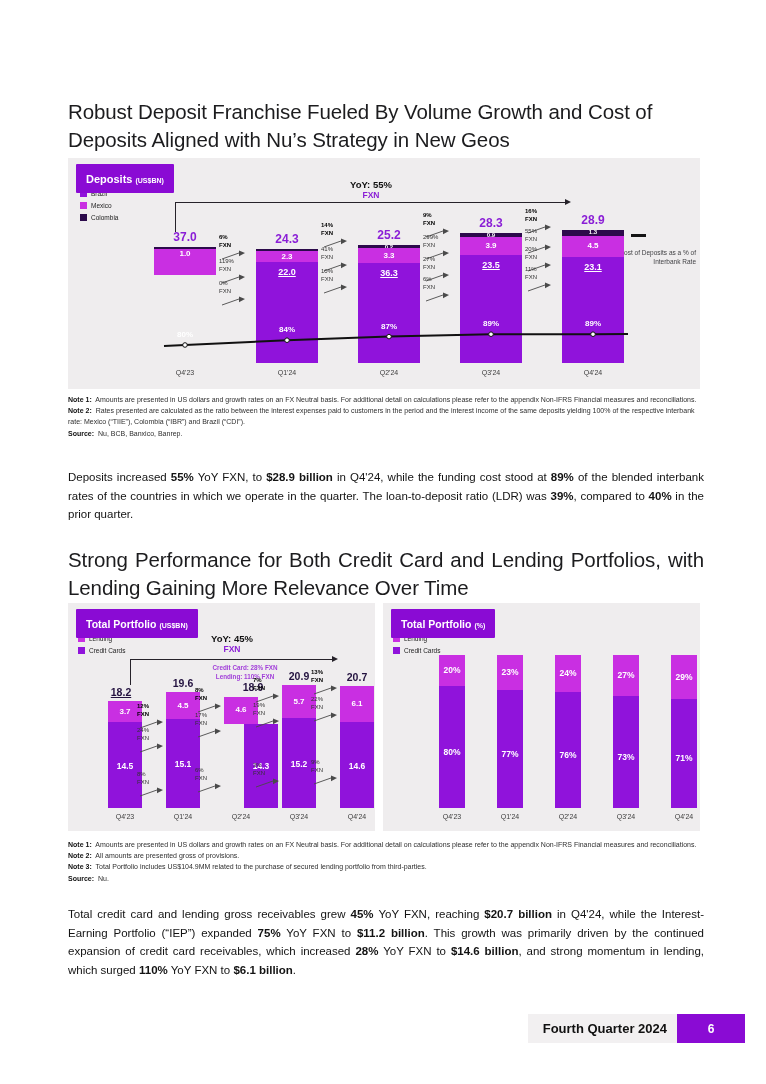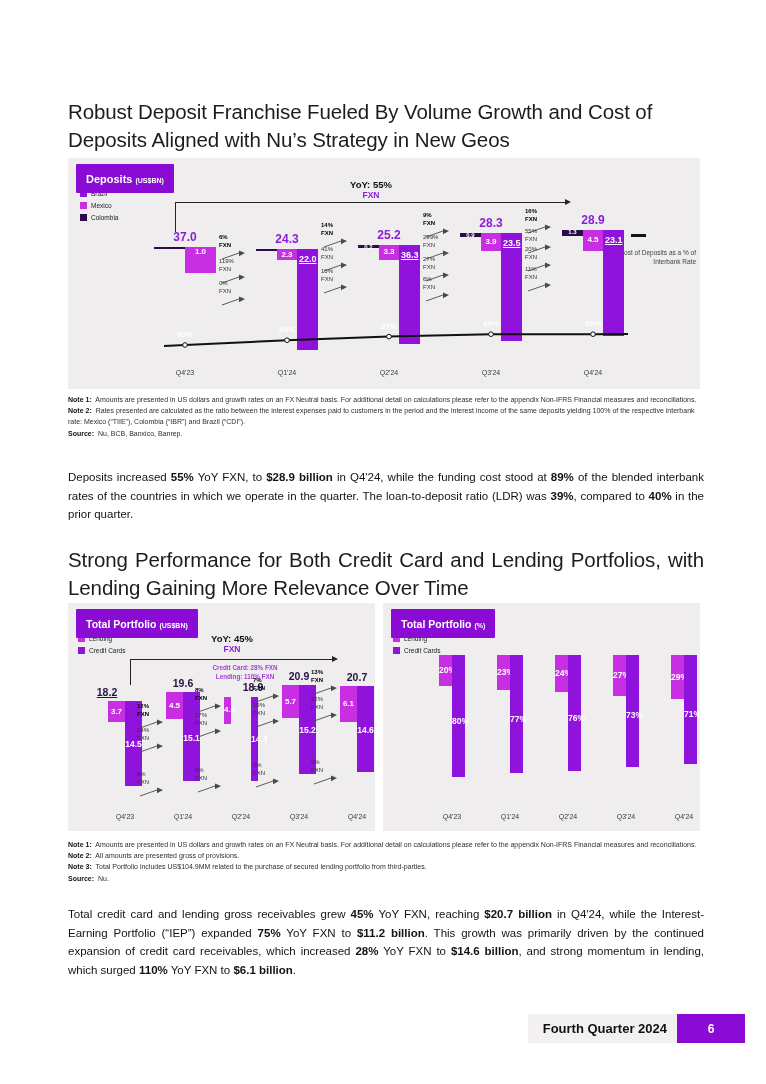--- a/index.html
+++ b/index.html
@@ -28,21 +28,21 @@
   .leg-row{display:flex;align-items:center;margin-bottom:5px;}
   .leg-swatch{width:7px;height:7px;margin-right:4px;flex:0 0 auto;}
   .leg-label{font-size:6.5px;color:#222;white-space:nowrap;}
   .yoy{position:absolute;text-align:center;z-index:2;}
   .yoy-main{font-size:9.5px;font-weight:bold;color:#101010;}
   .yoy-sub{font-size:8.5px;font-weight:bold;color:#8A1ED6;}
   .hline{position:absolute;background:#26222a;height:1px;}
   .vline{position:absolute;background:#26222a;width:1px;}
   .arrow-right{position:absolute;width:0;height:0;border-left:6px solid #26222a;
                border-top:3.5px solid transparent;border-bottom:3.5px solid transparent;}
-  .bar-stack{position:absolute;display:flex;flex-direction:row;z-index:1;}
+  .bar-stack{position:absolute;display:flex;flex-direction:column;z-index:1;}
   .seg{position:relative;width:100%;}
   .seg-label{position:absolute;left:0;right:0;text-align:center;color:#fff;font-weight:bold;}
   .col-label{font-size:6px;line-height:1;}
   .mx-label{font-size:8px;line-height:1;}
   .bz-label{font-size:9px;line-height:1;text-decoration:underline;}
   .total-label{position:absolute;text-align:center;font-weight:bold;z-index:2;}
   .c1-total{font-size:12px;color:#8A1ED6;}
   .c2-total{font-size:10.5px;color:#23123F;}
   .xlab{position:absolute;text-align:center;font-size:7px;color:#3d3d3d;}
   .ann{position:absolute;font-size:6px;line-height:1.25;color:#333;z-index:2;}
@@ -319,21 +319,21 @@
           <div>Lending: 110% FXN</div>
         </div>
         <div class="bar-stack" style="left: 40px; bottom: 23px; width: 34px; height: 107.38px;">
           <div class="seg" style="height: 21.83px; background: rgb(201, 47, 226);">
             <div class="seg-label mx-label" style="top: 6.915px;">3.7</div>
           </div>
           <div class="seg" style="height: 85.55px; background: rgb(144, 19, 219);">
             <div class="seg-label" style="top: 39.486px; font-size: 8.5px; line-height: 1;">14.5</div>
           </div>
         </div>
-        <div class="total-label c2-total" style="left: 10px; width: 58px; top: 82.62px; text-decoration: underline;">18.2</div>
+        <div class="total-label c2-total" style="left: 24px; width: 58px; top: 82.62px; text-decoration: underline;">18.2</div>
         <div class="xlab" style="left: 28px; width: 58px; top: 210px;">Q4'23</div>
         <div class="bar-stack" style="left: 98px; bottom: 23px; width: 34px; height: 115.64px;">
           <div class="seg" style="height: 26.55px; background: rgb(201, 47, 226);">
             <div class="seg-label mx-label" style="top: 9.275px;">4.5</div>
           </div>
           <div class="seg" style="height: 89.09px; background: rgb(144, 19, 219);">
             <div class="seg-label" style="top: 41.3268px; font-size: 8.5px; line-height: 1;">15.1</div>
           </div>
         </div>
         <div class="total-label c2-total" style="left: 86px; width: 58px; top: 74.36px;">19.6</div>

